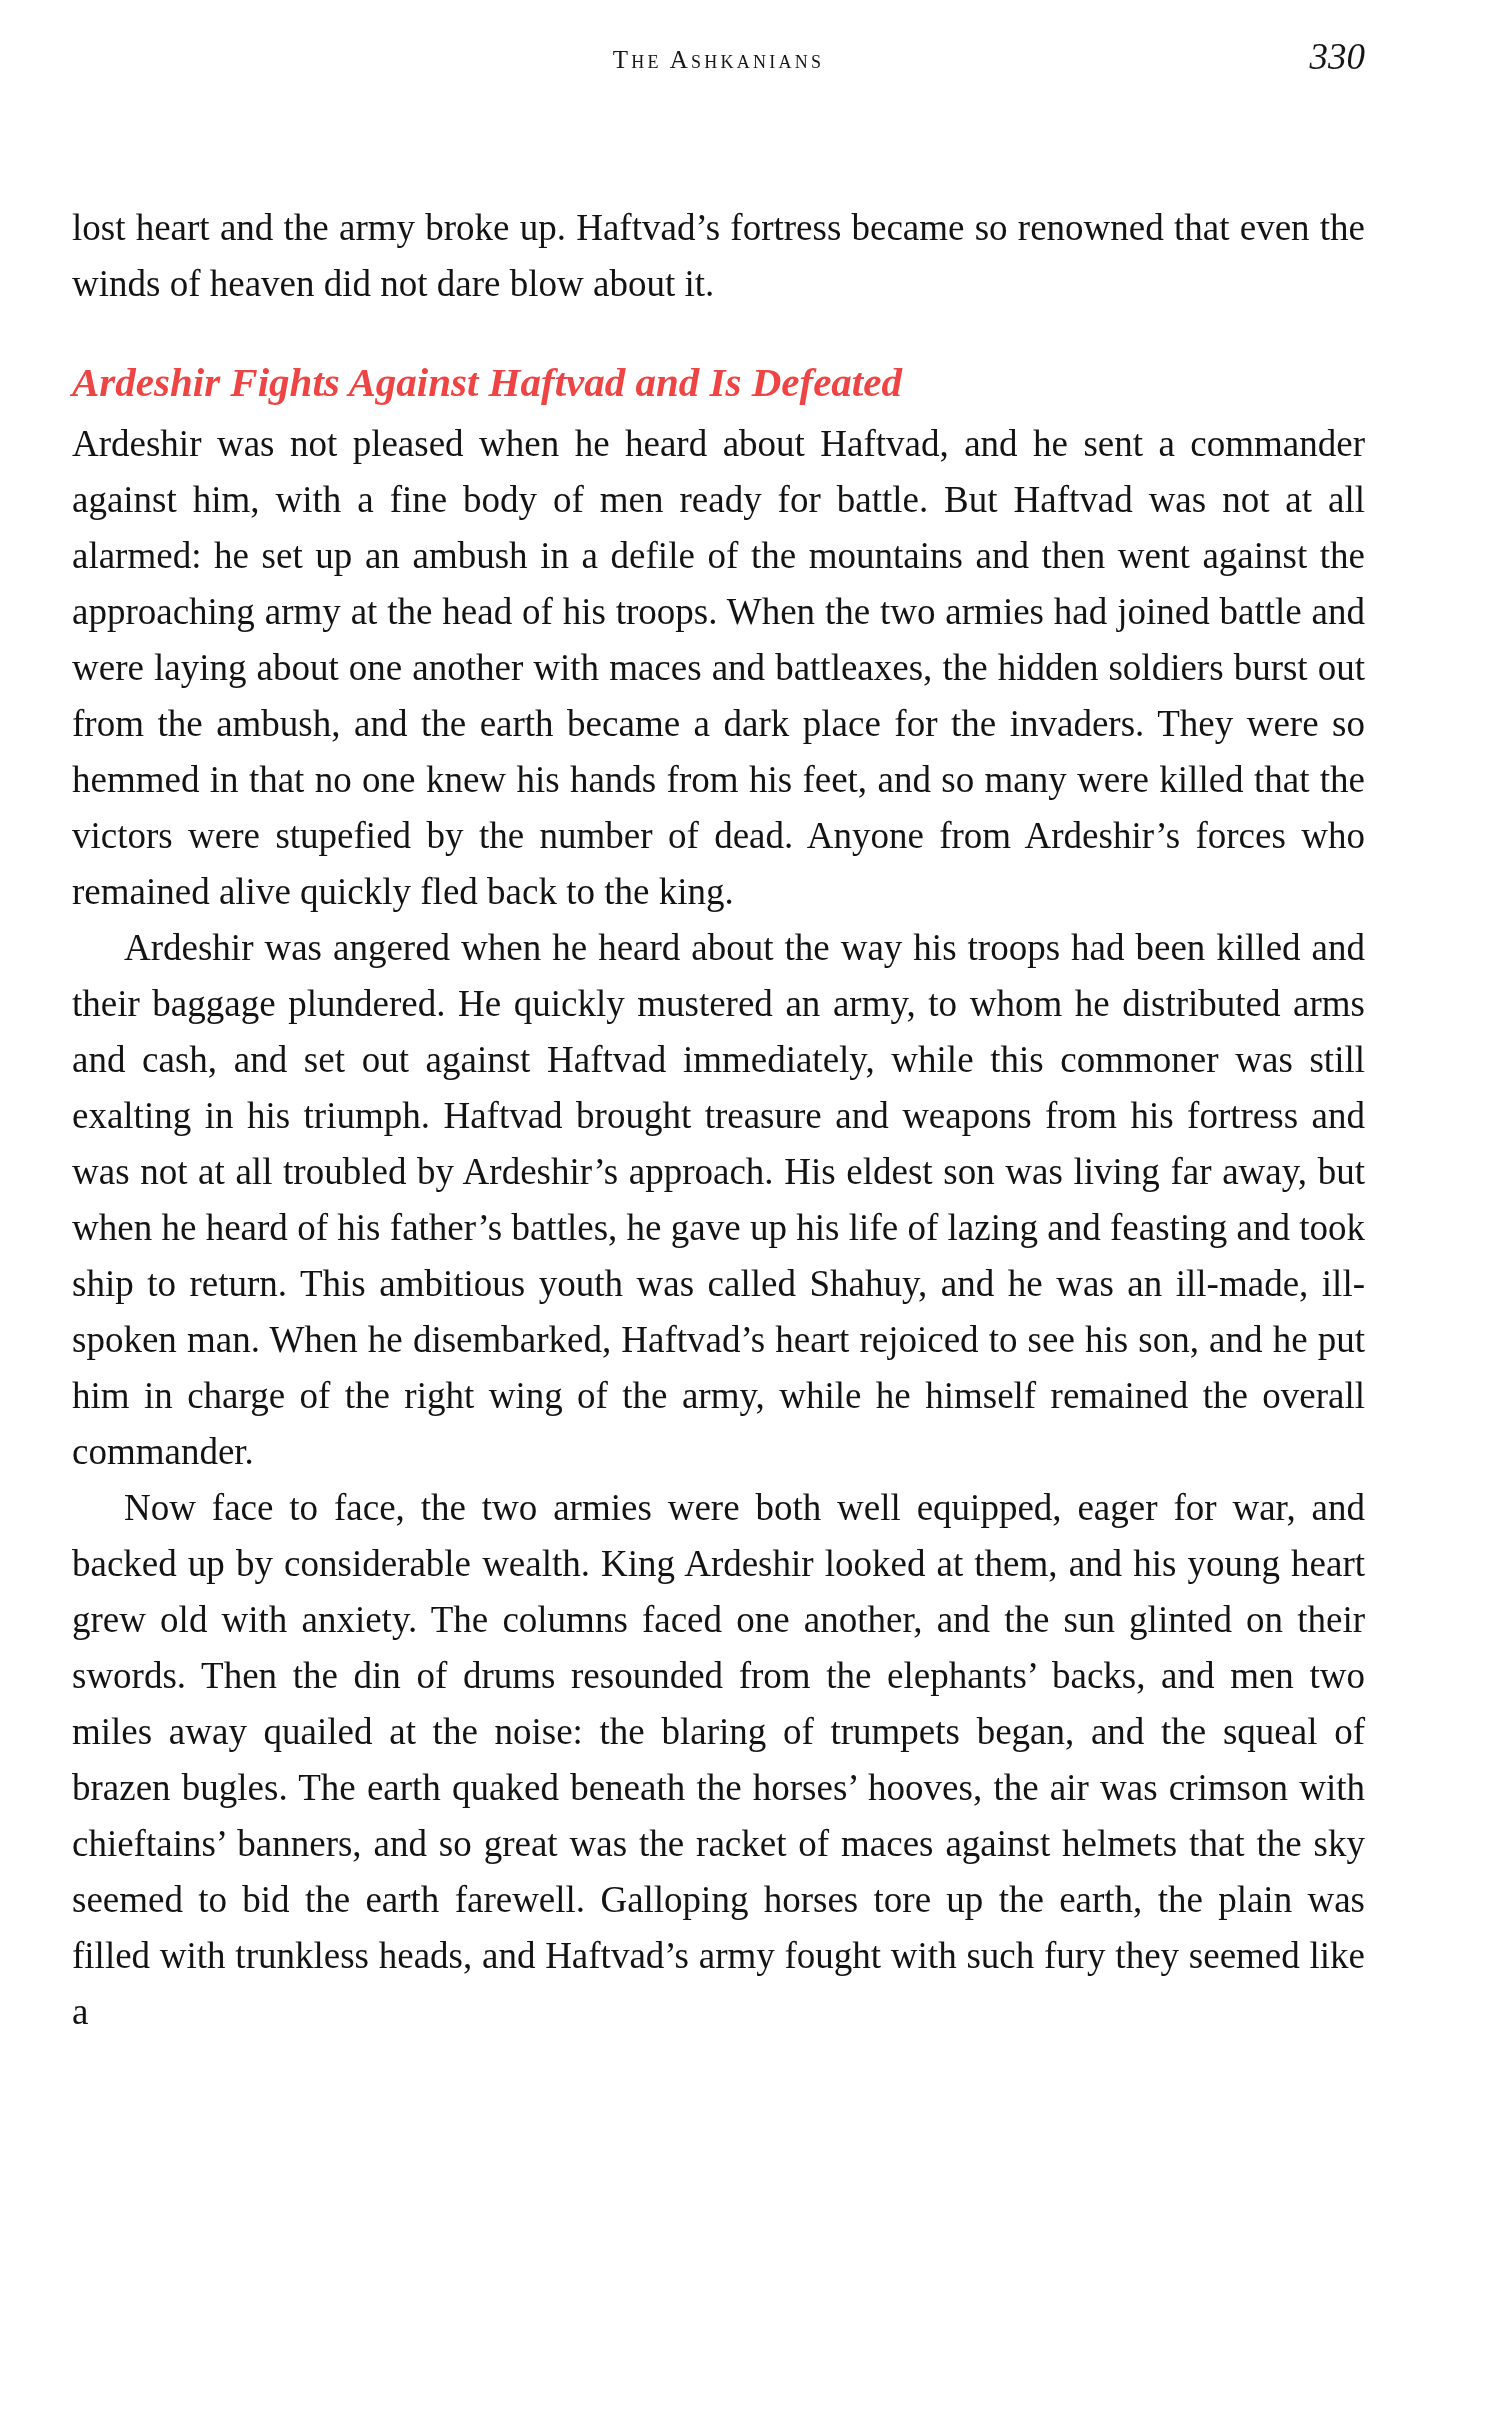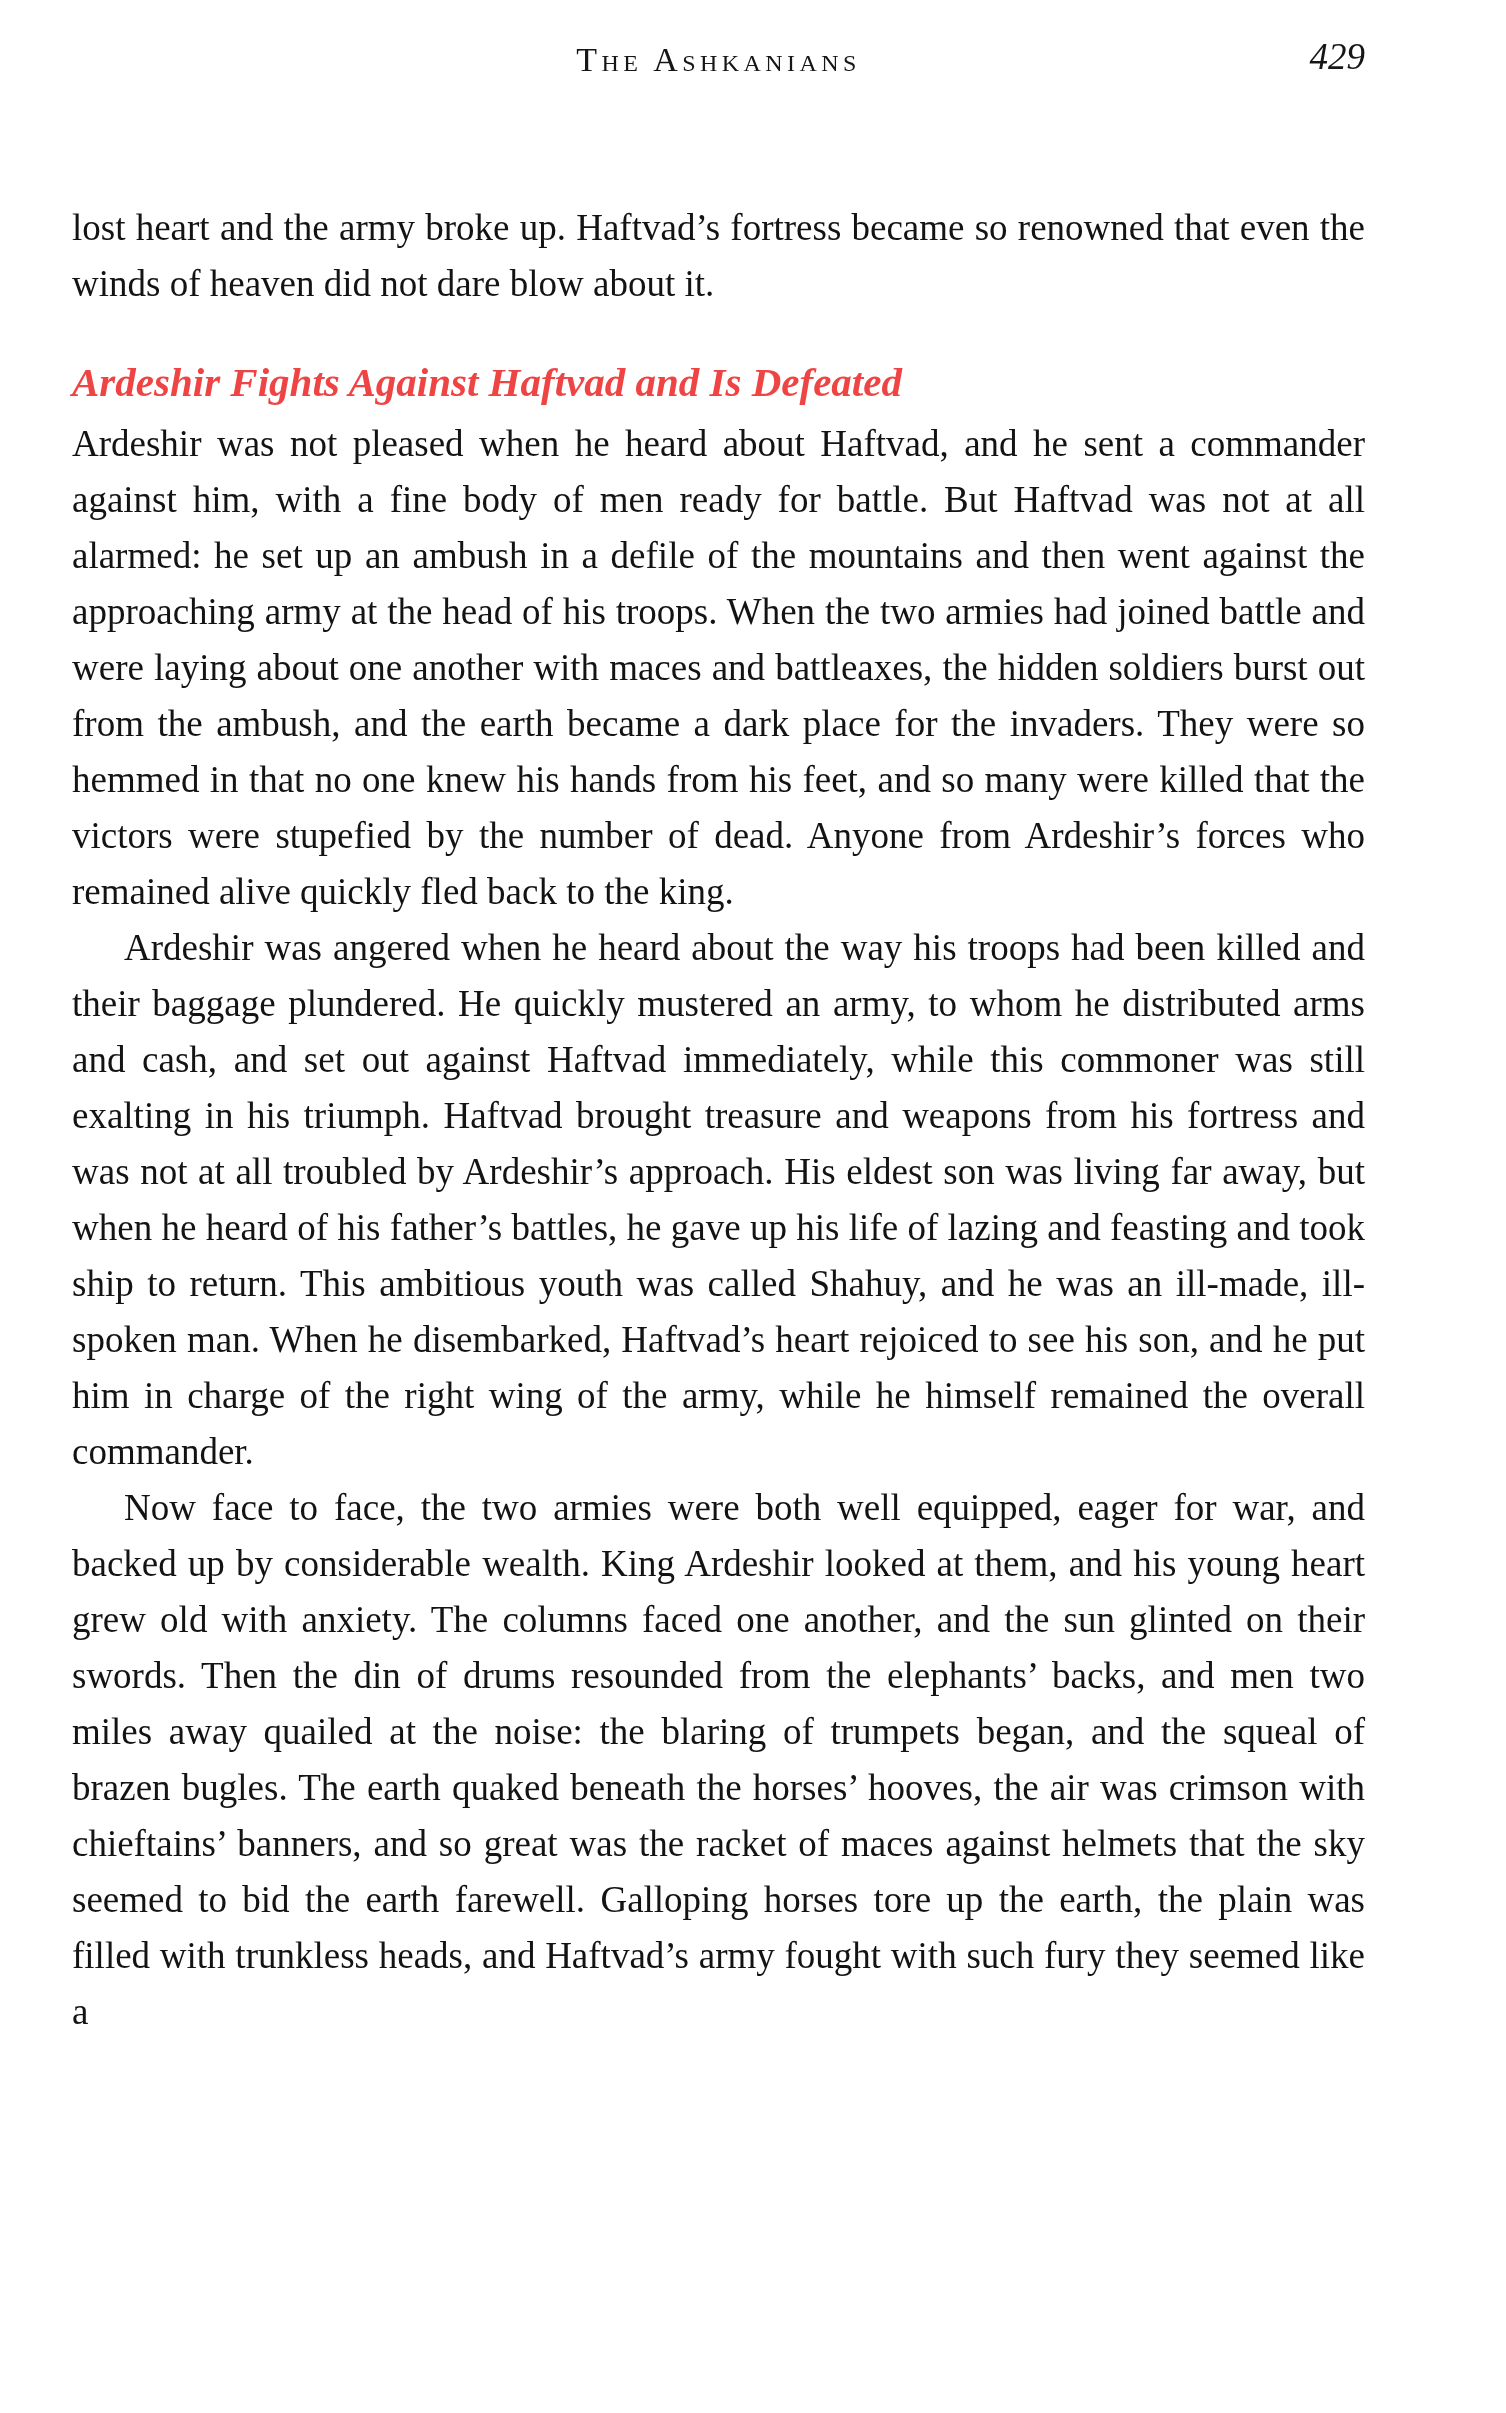--- a/index.html
+++ b/index.html
@@ -25,21 +25,21 @@
   .running-header {
     position: relative;
     padding-top: 36px;
     height: 50px;
   }
   .running-head {
     display: block;
     text-align: center;
     font-variant: small-caps;
     letter-spacing: 0.13em;
-    font-size: 34px;
+    font-size: 25px;
     line-height: 47px;
     color: #161616;
   }
   .page-number {
     position: absolute;
     right: 0;
     top: 33px;
     font-style: italic;
     font-size: 37px;
     line-height: 47px;
@@ -69,21 +69,21 @@
   }
 </style>
 </head>
 <body>
 
 <div class="page">
   <div class="column">
 
     <header class="running-header">
       <span class="running-head">The Ashkanians</span>
-      <span class="page-number">429</span>
+      <span class="page-number">330</span>
     </header>
 
     <main class="text-block">
 
       <p class="para">lost heart and the army broke up. Haftvad’s fortress became so renowned that even the winds of heaven did not dare blow about it.</p>
 
       <h2 class="section-heading">Ardeshir Fights Against Haftvad and Is Defeated</h2>
 
       <p class="para">Ardeshir was not pleased when he heard about Haftvad, and he sent a commander against him, with a fine body of men ready for battle. But Haftvad was not at all alarmed: he set up an ambush in a defile of the mountains and then went against the approaching army at the head of his troops. When the two armies had joined battle and were laying about one another with maces and battleaxes, the hidden soldiers burst out from the ambush, and the earth became a dark place for the invaders. They were so hemmed in that no one knew his hands from his feet, and so many were killed that the victors were stupefied by the number of dead. Anyone from Ardeshir’s forces who remained alive quickly fled back to the king.</p>
 

